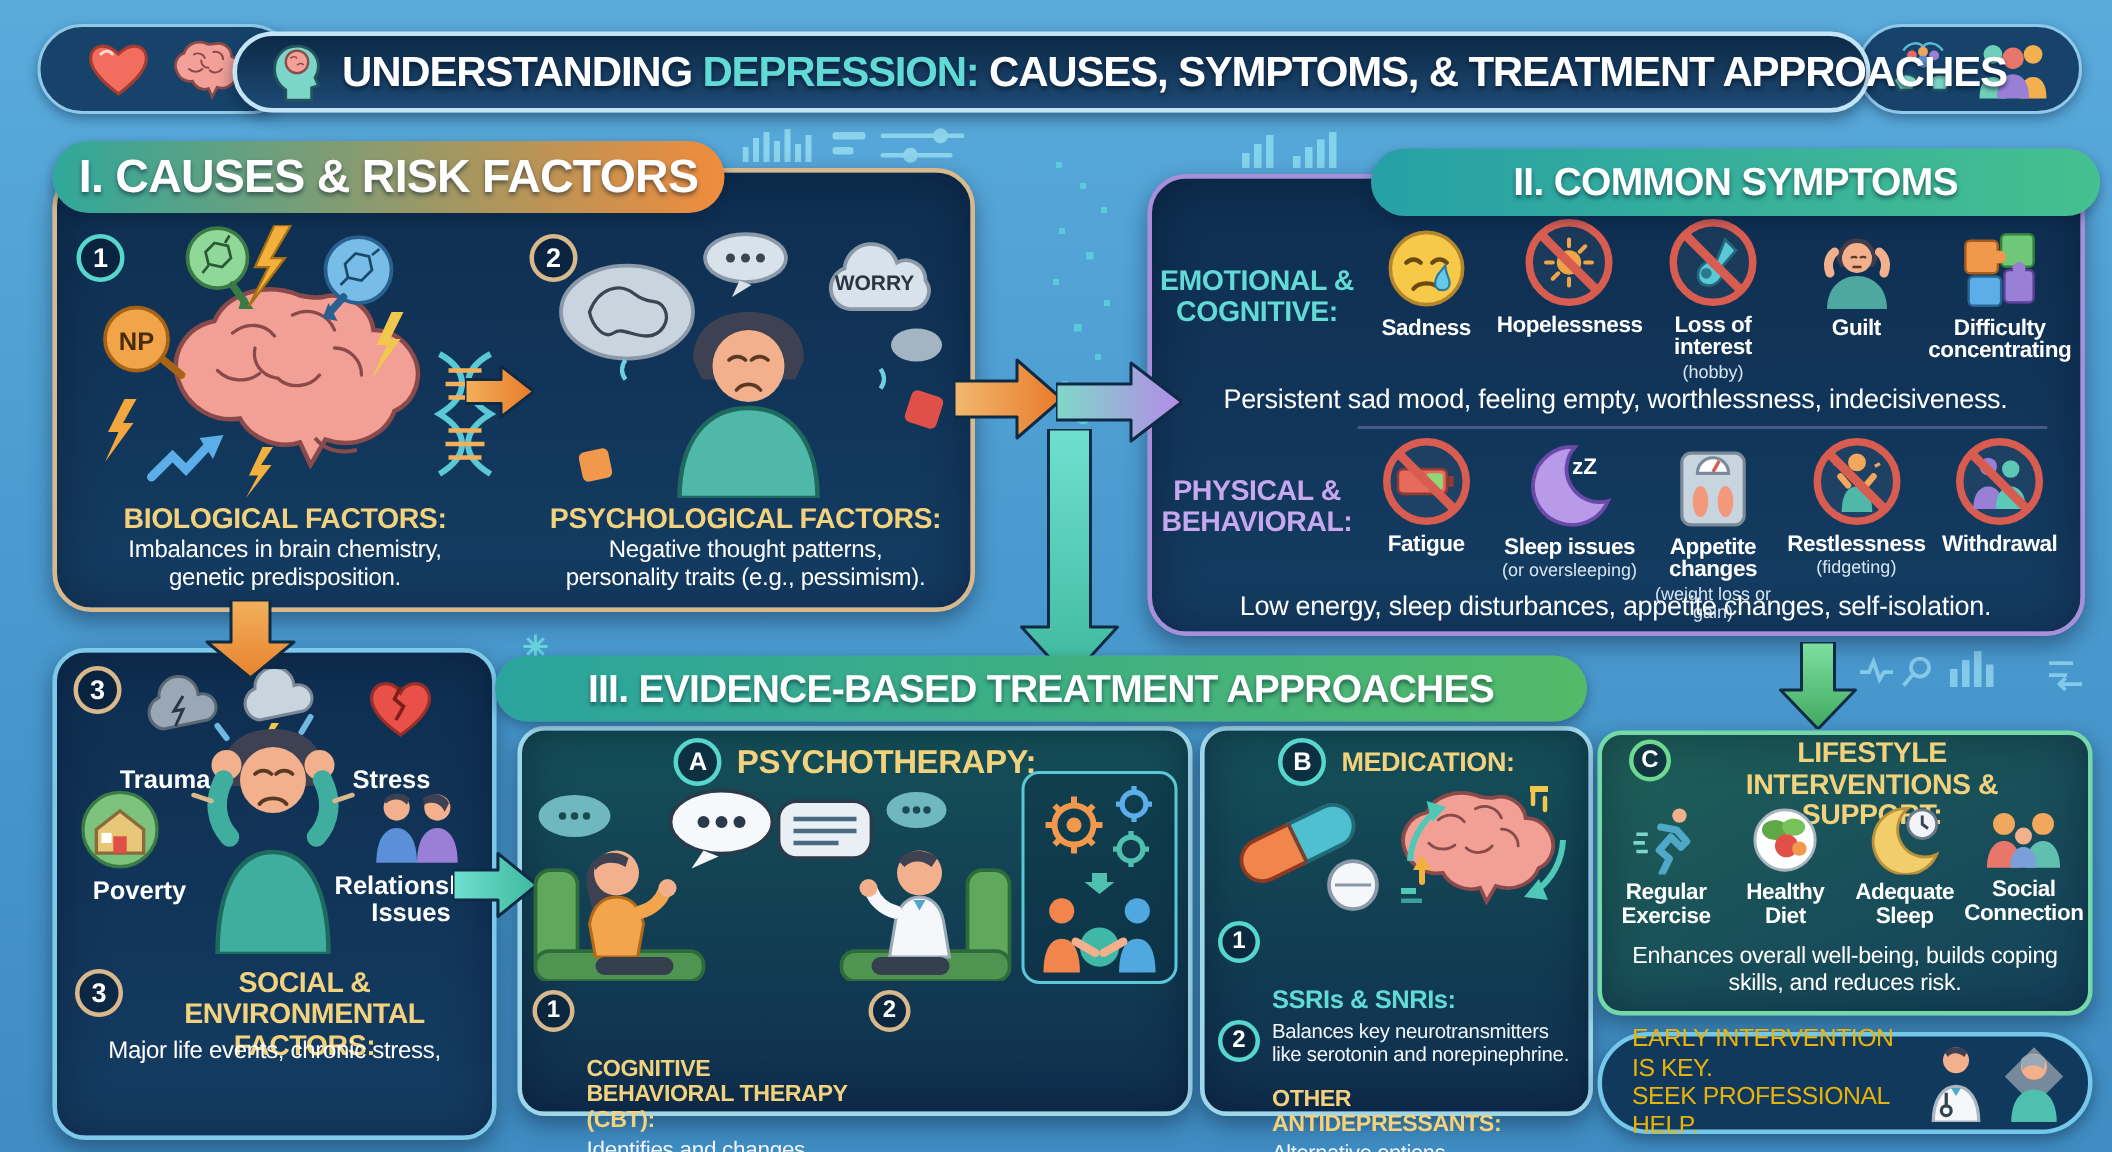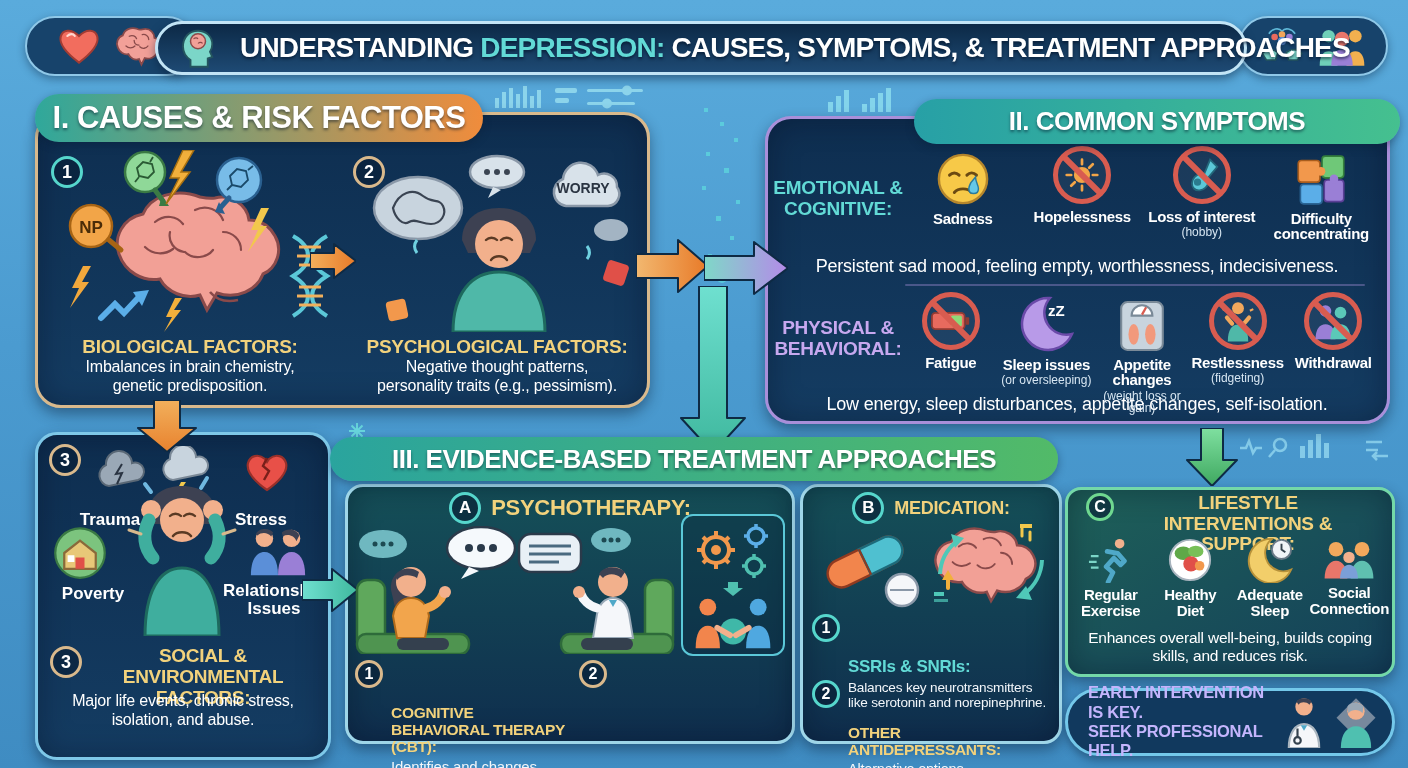--- a/index.html
+++ b/index.html
@@ -133,21 +133,21 @@
   <div class="abs" style="left:155px;top:21px;width:1092px;height:54px;z-index:3;
        background:linear-gradient(180deg,#0c2946,#1e4a74);border:3px solid #c2e4f5;border-radius:30px;
        display:flex;align-items:center;padding:0 22px;gap:12px;box-shadow:0 4px 10px rgba(10,30,55,.5);">
     <span>
       <svg width="36" height="44" viewBox="0 0 48 56">
           <path d="M14 53v-9c-6-4-10-11-10-18C4 14 12 5 24 5c11 0 19 8 19 18 0 4-1 7-3 10l3 7-6 2v11z" fill="#7BD6C8" stroke="#24555e" stroke-width="2.5"></path>
           <circle cx="24" cy="19" r="10" fill="#F2A098" stroke="#8a4a4a" stroke-width="2"></circle>
           <path d="M18 16c2-2 5-2 6 0M24 22c2-2 5-2 6 0" stroke="#8a4a4a" stroke-width="1.4" fill="none"></path>
         </svg>
     </span>
-    <h1 style="font-size:28px;font-weight:800;margin:12px;letter-spacing:-.8px;white-space:nowrap;text-shadow:0 2px 3px rgba(0,15,35,.6);">
+    <h1 style="font-size:28px;font-weight:800;margin:0;letter-spacing:-.8px;white-space:nowrap;text-shadow:0 2px 3px rgba(0,15,35,.6);">
       <span>UNDERSTANDING</span>
       <span class="tealtx">DEPRESSION:</span>
       <span>CAUSES, SYMPTOMS, &amp; TREATMENT APPROACHES</span>
     </h1>
   </div>
 
   <div class="minipill" style="left:1238px;top:16px;width:150px;height:60px;">
     <span>
       <svg width="46" height="42" viewBox="0 0 56 50">
           <path d="M12 10c4-6 12-8 16-3 4-5 12-3 16 3" stroke="#5FB8D8" stroke-width="2" fill="none"></path>
@@ -298,21 +298,20 @@
           <path d="M32 52c0-16 6-24 14-24s14 8 14 24z" fill="#9A7FD6"></path>
         </svg>
     </span>
     <div class="abs cloud-label" style="left:186px;top:150px;width:106px;text-align:center;font-size:17px;line-height:1.05;">Relationship Issues</div>
     <div class="abs" style="left:8px;top:214px;width:280px;display:flex;gap:8px;justify-content:center;align-items:flex-start;">
       <div class="numb">3</div>
       <div class="sec-heading gold" style="font-size:19px;width:226px;line-height:1.1;">SOCIAL &amp; ENVIRONMENTAL FACTORS:</div>
     </div>
     <div class="abs body-txt" style="left:8px;top:260px;width:280px;font-size:16px;">
       <div>Major life events, chronic stress,</div>
-      <div>isolation, and abuse.</div>
     </div>
   </div>
 
   <div class="panel" style="left:765px;top:116px;width:625px;height:308px;border:3px solid #A98FD9;"></div>
   <div class="pill-hdr" style="left:914px;top:99px;width:486px;height:45px;font-size:26px;background:linear-gradient(90deg,#27A0A6,#45C08F);">
     <span>II. COMMON SYMPTOMS</span>
   </div>
 
   <div class="abs" style="left:765px;top:116px;width:625px;height:308px;z-index:2;">
     <div class="abs sec-heading tealtx" style="left:6px;top:62px;width:134px;font-size:19px;line-height:1.1;">EMOTIONAL &amp; COGNITIVE:</div>
@@ -344,20 +343,33 @@
       </div>
       <div class="sym-col">
         <div class="ban">
           <svg width="36" height="36" viewBox="0 0 40 40">
               <path d="M29 3l8 8-11 13c2 3 1 7-2 10-4 4-10 4-13 1s-3-9 1-13c3-3 7-4 10-2z" fill="#5BC8D8" stroke="#23677a" stroke-width="2"></path>
               <circle cx="15" cy="28" r="4" fill="#2a7b8e"></circle>
             </svg>
         </div>
         <div class="sym-label">Loss of interest</div>
         <div class="sym-sub">(hobby)</div>
+      </div>
+      <div class="sym-col">
+        <div class="sym-icon">
+          <svg width="56" height="56" viewBox="0 0 56 56">
+              <path d="M14 22c3-9 7-13 14-13s11 4 14 13l-3 6H17z" fill="#3d3d4d"></path>
+              <circle cx="28" cy="22" r="10" fill="#F2B08C"></circle>
+              <path d="M24 22c1-1 3-1 4 0M30 22c1-1 3-1 4 0M25 28h6" stroke="#5a3a24" stroke-width="1.6" fill="none"></path>
+              <path d="M13 18c-4 3-5 9-3 14M43 18c4 3 5 9 3 14" stroke="#F2B08C" stroke-width="6" fill="none" stroke-linecap="round"></path>
+              <path d="M8 56c0-14 9-22 20-22s20 8 20 22z" fill="#4FA8A0"></path>
+            </svg>
+        </div>
+        <div class="sym-label">Guilt</div>
+        <div class="sym-sub"></div>
       </div>
       <div class="sym-col">
         <div class="sym-icon">
           <svg width="52" height="52" viewBox="0 0 48 48">
               <rect x="3" y="6" width="20" height="20" rx="3" fill="#F2984C" stroke="#a85c1c" stroke-width="1.5"></rect>
               <rect x="25" y="2" width="20" height="20" rx="3" fill="#6FC878" stroke="#35803c" stroke-width="1.5"></rect>
               <rect x="5" y="28" width="20" height="18" rx="3" fill="#5BAEE8" stroke="#2a6494" stroke-width="1.5"></rect>
               <rect x="27" y="24" width="18" height="20" rx="3" fill="#9A7FD6" stroke="#5a3f96" stroke-width="1.5"></rect>
               <circle cx="24" cy="16" r="4" fill="#F2984C"></circle>
               <circle cx="36" cy="23" r="4" fill="#9A7FD6"></circle>
@@ -697,21 +709,21 @@
               <path d="M21 48c0-11 5-17 11-17s11 6 11 17z" fill="#7B9FD8"></path>
             </svg>
         </span>
         <div class="life-label">Social Connection</div>
       </div>
     </div>
     <div class="abs body-txt" style="left:10px;top:142px;width:310px;font-size:15.5px;">Enhances overall well-being, builds coping skills, and reduces risk.</div>
   </div>
 
   <div class="abs" style="left:1065px;top:688px;width:330px;height:68px;border:3px solid #74C8EA;border-radius:34px;background:#11395e;z-index:2;display:flex;align-items:center;padding:0 14px 0 20px;gap:8px;box-shadow:0 4px 10px rgba(10,30,55,.45);">
-    <div style="flex:1;font-weight:700;font-size:16.5px;line-height:1.18;letter-spacing:-.3px;color:#c4b5fd;">
+    <div style="flex:1;font-weight:400;font-size:16.5px;line-height:1.18;letter-spacing:-.3px;color:#eab308;">
       <div>EARLY INTERVENTION IS KEY.</div>
       <div>SEEK PROFESSIONAL HELP.</div>
     </div>
     <span>
       <svg width="44" height="52" viewBox="0 0 40 48">
           <circle cx="20" cy="10" r="8" fill="#F2B08C"></circle>
           <path d="M13 5c3-4 11-4 14 0l-2 3c-3-3-8-3-10 0z" fill="#3d4152"></path>
           <path d="M6 48c0-14 6-22 14-22s14 8 14 22z" fill="#F5F7FA" stroke="#aab6c0" stroke-width="2"></path>
           <path d="M17 27l3 5 3-5z" fill="#4FA8C8"></path>
           <circle cx="14" cy="41" r="3" fill="none" stroke="#34424e" stroke-width="2"></circle>

